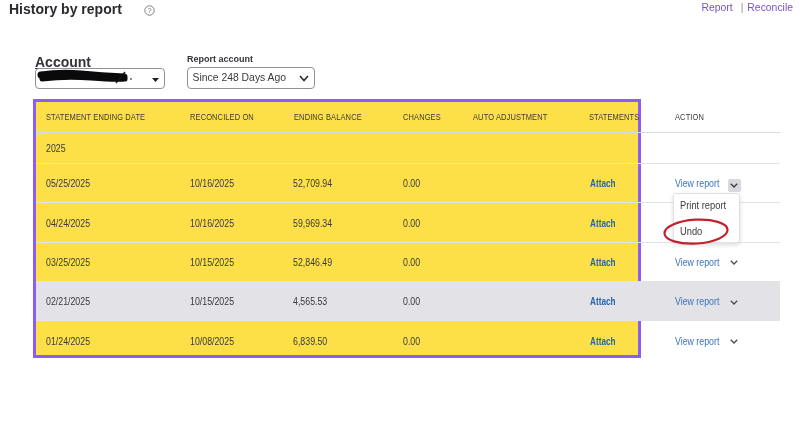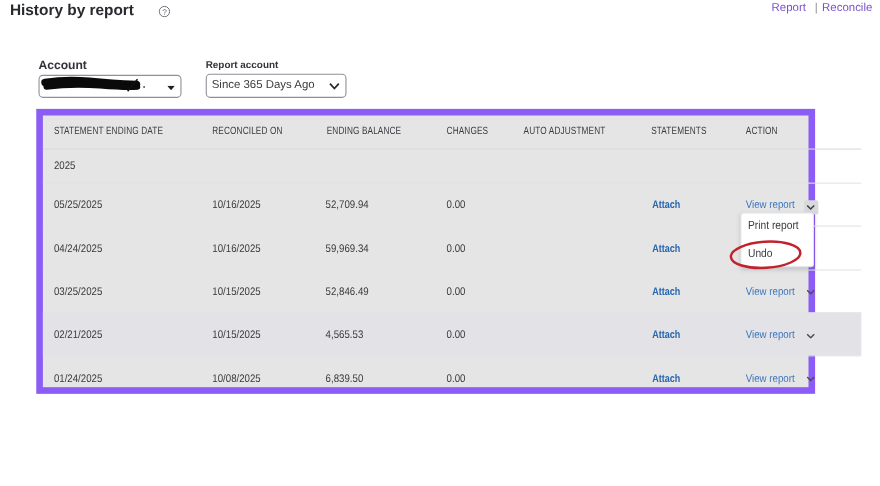--- a/index.html
+++ b/index.html
@@ -15,42 +15,42 @@
 <div class="abs" style="left:9px; top:0.5px; font-size:14px; font-weight:bold; color:#282a2e;">History by report</div>
 <svg class="abs" width="11" height="11" style="left:143.5px; top:4.8px;" viewBox="0 0 11 11">
   <circle cx="5.5" cy="5.5" r="4.7" fill="none" stroke="#6f7076" stroke-width="0.9"></circle>
   <text x="5.5" y="8.4" font-size="7.5" fill="#6f7076" text-anchor="middle" font-family="Liberation Sans">?</text>
 </svg>
 
 <div class="abs" style="top:2px; right:7px; font-size:10.4px; color:#7b51cb;">
   <span>Report</span><span style="color:#8f9094; margin:0 4px 0 8px;">|</span><span>Reconcile</span>
 </div>
 
-<div class="abs" style="left:35px; top:54px; font-size:11px; font-weight:bold; color:#33343a;">Account</div>
+<div class="abs" style="left:35px; top:54px; font-size:14px; font-weight:bold; color:#33343a;text-decoration:underline;">Account</div>
 <div class="abs" style="left:35px; top:68px; width:130px; height:21px; border:1px solid #8e9196; border-radius:4px; background:#fff;">
   <svg width="128" height="19" viewBox="0 0 128 19" style="position:absolute; left:0; top:0;">
     <path d="M5 6 Q 25 3 45 5 T 88 8" stroke="#0a0a0a" stroke-width="7" fill="none" stroke-linecap="round"></path>
     <path d="M6 10 Q 30 7 55 9 T 89 10" stroke="#0a0a0a" stroke-width="5" fill="none" stroke-linecap="round"></path>
     <path d="M80 14 L 89 3" stroke="#111" stroke-width="1.4" fill="none"></path>
     <circle cx="95" cy="10" r="0.9" fill="#555"></circle>
   </svg>
   <svg width="7" height="4" viewBox="0 0 7 4" style="position:absolute; left:115.5px; top:9px;">
     <path d="M0 0 L7 0 L3.5 4 Z" fill="#1e1f21"></path>
   </svg>
 </div>
 
 <div class="abs" style="left:187px; top:54px; font-size:9px; font-weight:bold; color:#33343a;">Report account</div>
 <div class="abs" style="left:187px; top:67px; width:128px; height:22px; border:1px solid #8e9196; border-radius:4px; background:#fff;">
-  <div style="position:absolute; left:4.5px; top:4px; font-size:10.4px; color:#3a3b3e;">Since 365 Days Ago</div>
+  <div style="position:absolute; left:4.5px; top:4px; font-size:10.4px; color:#3a3b3e;">Since 248 Days Ago</div>
   <svg width="10" height="7" viewBox="0 0 10 7" style="position:absolute; left:111px; top:7px;">
     <path d="M1 1 L5 5.5 L9 1" stroke="#2a2b2e" stroke-width="1.6" fill="none"></path>
   </svg>
 </div>
 
-<div class="abs" style="left:33px; top:99px; width:708px; height:259px; border:6px solid #8b5cf6; background:#e5e5e5; font-size:9.5px;">
+<div class="abs" style="left:33px; top:99px; width:608px; height:259px; border:3px solid #8b5cf6; background:#fde047; font-size:9.5px;">
 
   <div class="abs h" style="left:10px; top:9.3px;">STATEMENT ENDING DATE</div>
   <div class="abs h" style="left:154px; top:9.3px;">RECONCILED ON</div>
   <div class="abs h" style="left:257.6px; top:9.3px;">ENDING BALANCE</div>
   <div class="abs h" style="left:366.6px; top:9.3px;">CHANGES</div>
   <div class="abs h" style="left:437.2px; top:9.3px;">AUTO ADJUSTMENT</div>
   <div class="abs h" style="left:553.2px; top:9.3px;">STATEMENTS</div>
   <div class="abs h" style="left:639px; top:9.3px;">ACTION</div>
   <div class="abs" style="left:0; top:29.5px; width:744px; height:1px; background:#d8dadd;"></div>
 

